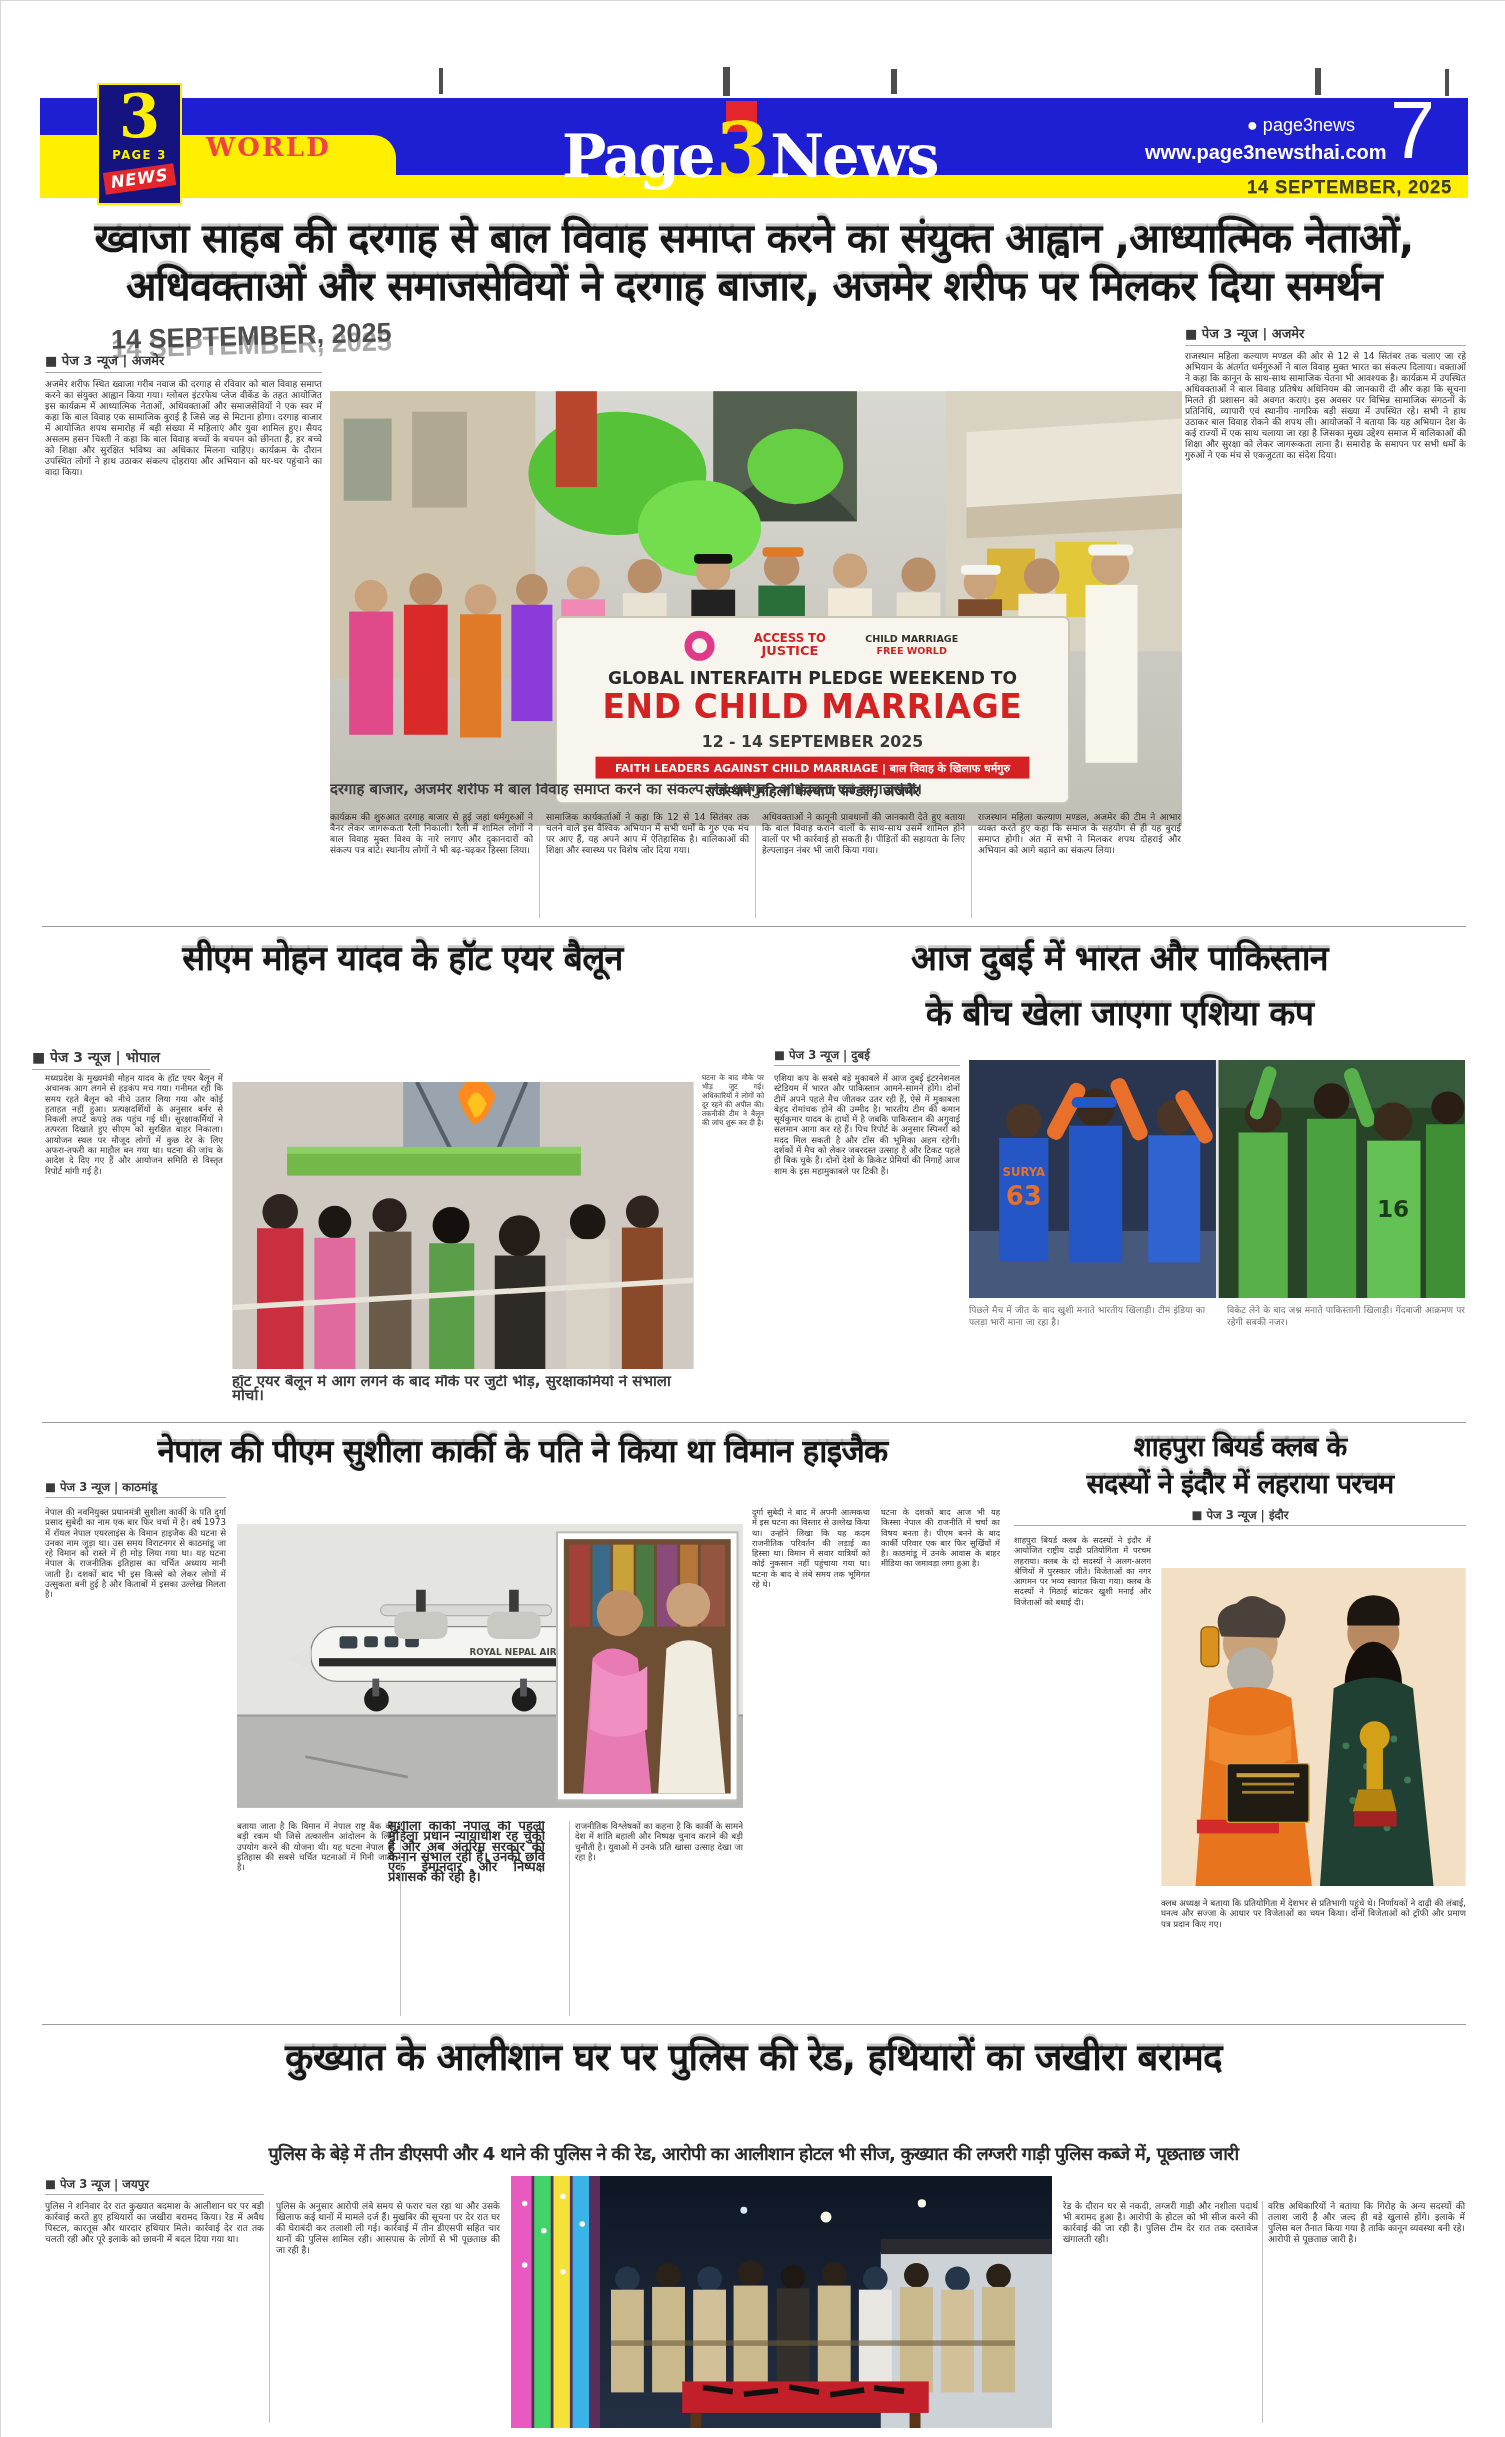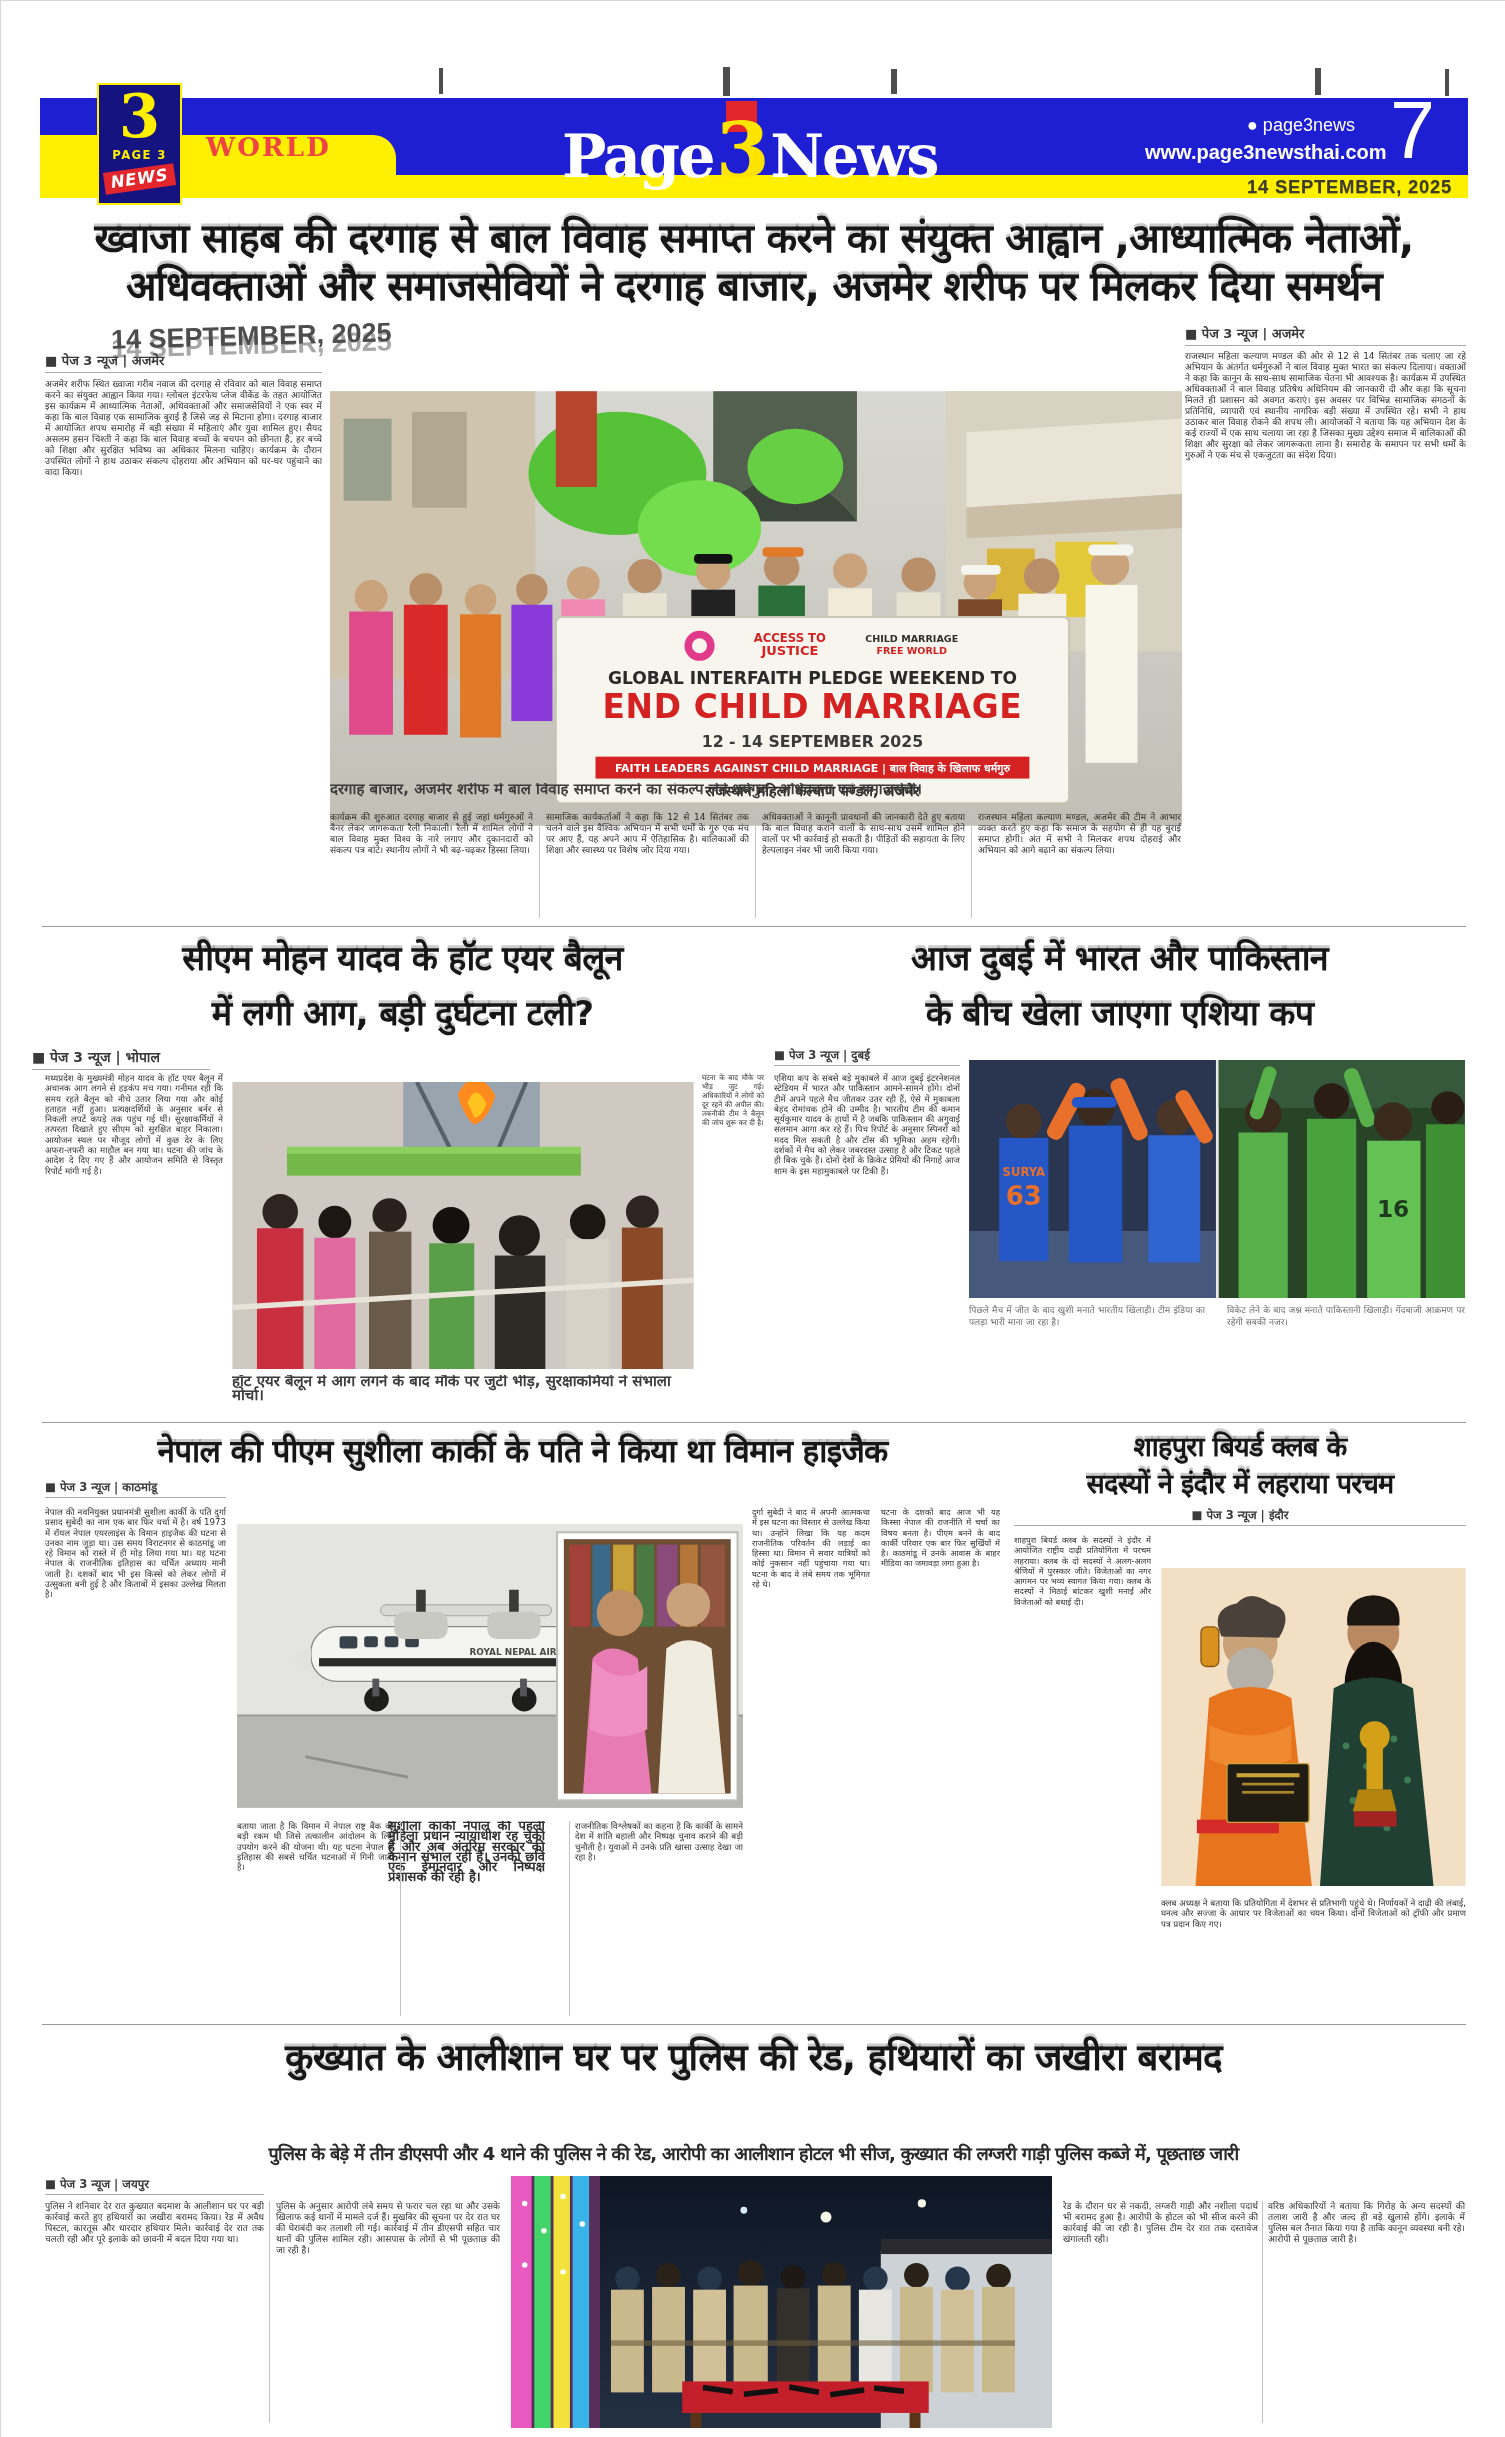--- a/index.html
+++ b/index.html
@@ -164,21 +164,20 @@
   <div class="abs body" style="left:545px;top:811px;width:203px;height:106px;">सामाजिक कार्यकर्ताओं ने कहा कि 12 से 14 सितंबर तक चलने वाले इस वैश्विक अभियान में सभी धर्मों के गुरु एक मंच पर आए हैं, यह अपने आप में ऐतिहासिक है। बालिकाओं की शिक्षा और स्वास्थ्य पर विशेष जोर दिया गया।</div>
   <div class="abs body" style="left:761px;top:811px;width:203px;height:106px;">अधिवक्ताओं ने कानूनी प्रावधानों की जानकारी देते हुए बताया कि बाल विवाह कराने वालों के साथ-साथ उसमें शामिल होने वालों पर भी कार्रवाई हो सकती है। पीड़ितों की सहायता के लिए हेल्पलाइन नंबर भी जारी किया गया।</div>
   <div class="abs body" style="left:977px;top:811px;width:203px;height:106px;">राजस्थान महिला कल्याण मण्डल, अजमेर की टीम ने आभार व्यक्त करते हुए कहा कि समाज के सहयोग से ही यह बुराई समाप्त होगी। अंत में सभी ने मिलकर शपथ दोहराई और अभियान को आगे बढ़ाने का संकल्प लिया।</div>
   <div class="abs vrule" style="left:538px;top:811px;height:106px;"></div>
   <div class="abs vrule" style="left:754px;top:811px;height:106px;"></div>
   <div class="abs vrule" style="left:970px;top:811px;height:106px;"></div>
 
   <div class="abs hrule" style="left:41px;top:925px;width:1424px;"></div>
 
   <div class="abs hl" style="left:44px;top:936px;width:715px;font-size:34px;line-height:42px;">सीएम मोहन यादव के हॉट एयर बैलून</div>
-  <div class="abs hl" style="left:44px;top:991px;width:715px;font-size:34px;line-height:42px;">में लगी आग, बड़ी दुर्घटना टली?</div>
   <div class="abs byline" style="left:31px;top:1046px;width:178px;font-size:14px;">■ पेज 3 न्यूज | भोपाल</div>
   <div class="abs body" style="left:44px;top:1072px;width:178px;height:342px;font-size:8.6px;line-height:10.3px;">मध्यप्रदेश के मुख्यमंत्री मोहन यादव के हॉट एयर बैलून में अचानक आग लगने से हड़कंप मच गया। गनीमत रही कि समय रहते बैलून को नीचे उतार लिया गया और कोई हताहत नहीं हुआ। प्रत्यक्षदर्शियों के अनुसार बर्नर से निकली लपटें कपड़े तक पहुंच गई थीं। सुरक्षाकर्मियों ने तत्परता दिखाते हुए सीएम को सुरक्षित बाहर निकाला। आयोजन स्थल पर मौजूद लोगों में कुछ देर के लिए अफरा-तफरी का माहौल बन गया था। घटना की जांच के आदेश दे दिए गए हैं और आयोजन समिति से विस्तृत रिपोर्ट मांगी गई है।</div>
 
   <div class="abs" style="left:231px;top:1081px;width:462px;height:287px;">
     <svg width="462" height="287" viewBox="0 0 675 420">
       <rect width="675" height="420" fill="#cfc9c2"></rect>
       <g>
         <rect x="250" y="0" width="200" height="110" fill="#9aa4ae"></rect>
         <line x1="270" y1="0" x2="330" y2="120" stroke="#55606a" stroke-width="6"></line>
         <line x1="430" y1="0" x2="380" y2="120" stroke="#55606a" stroke-width="6"></line>

